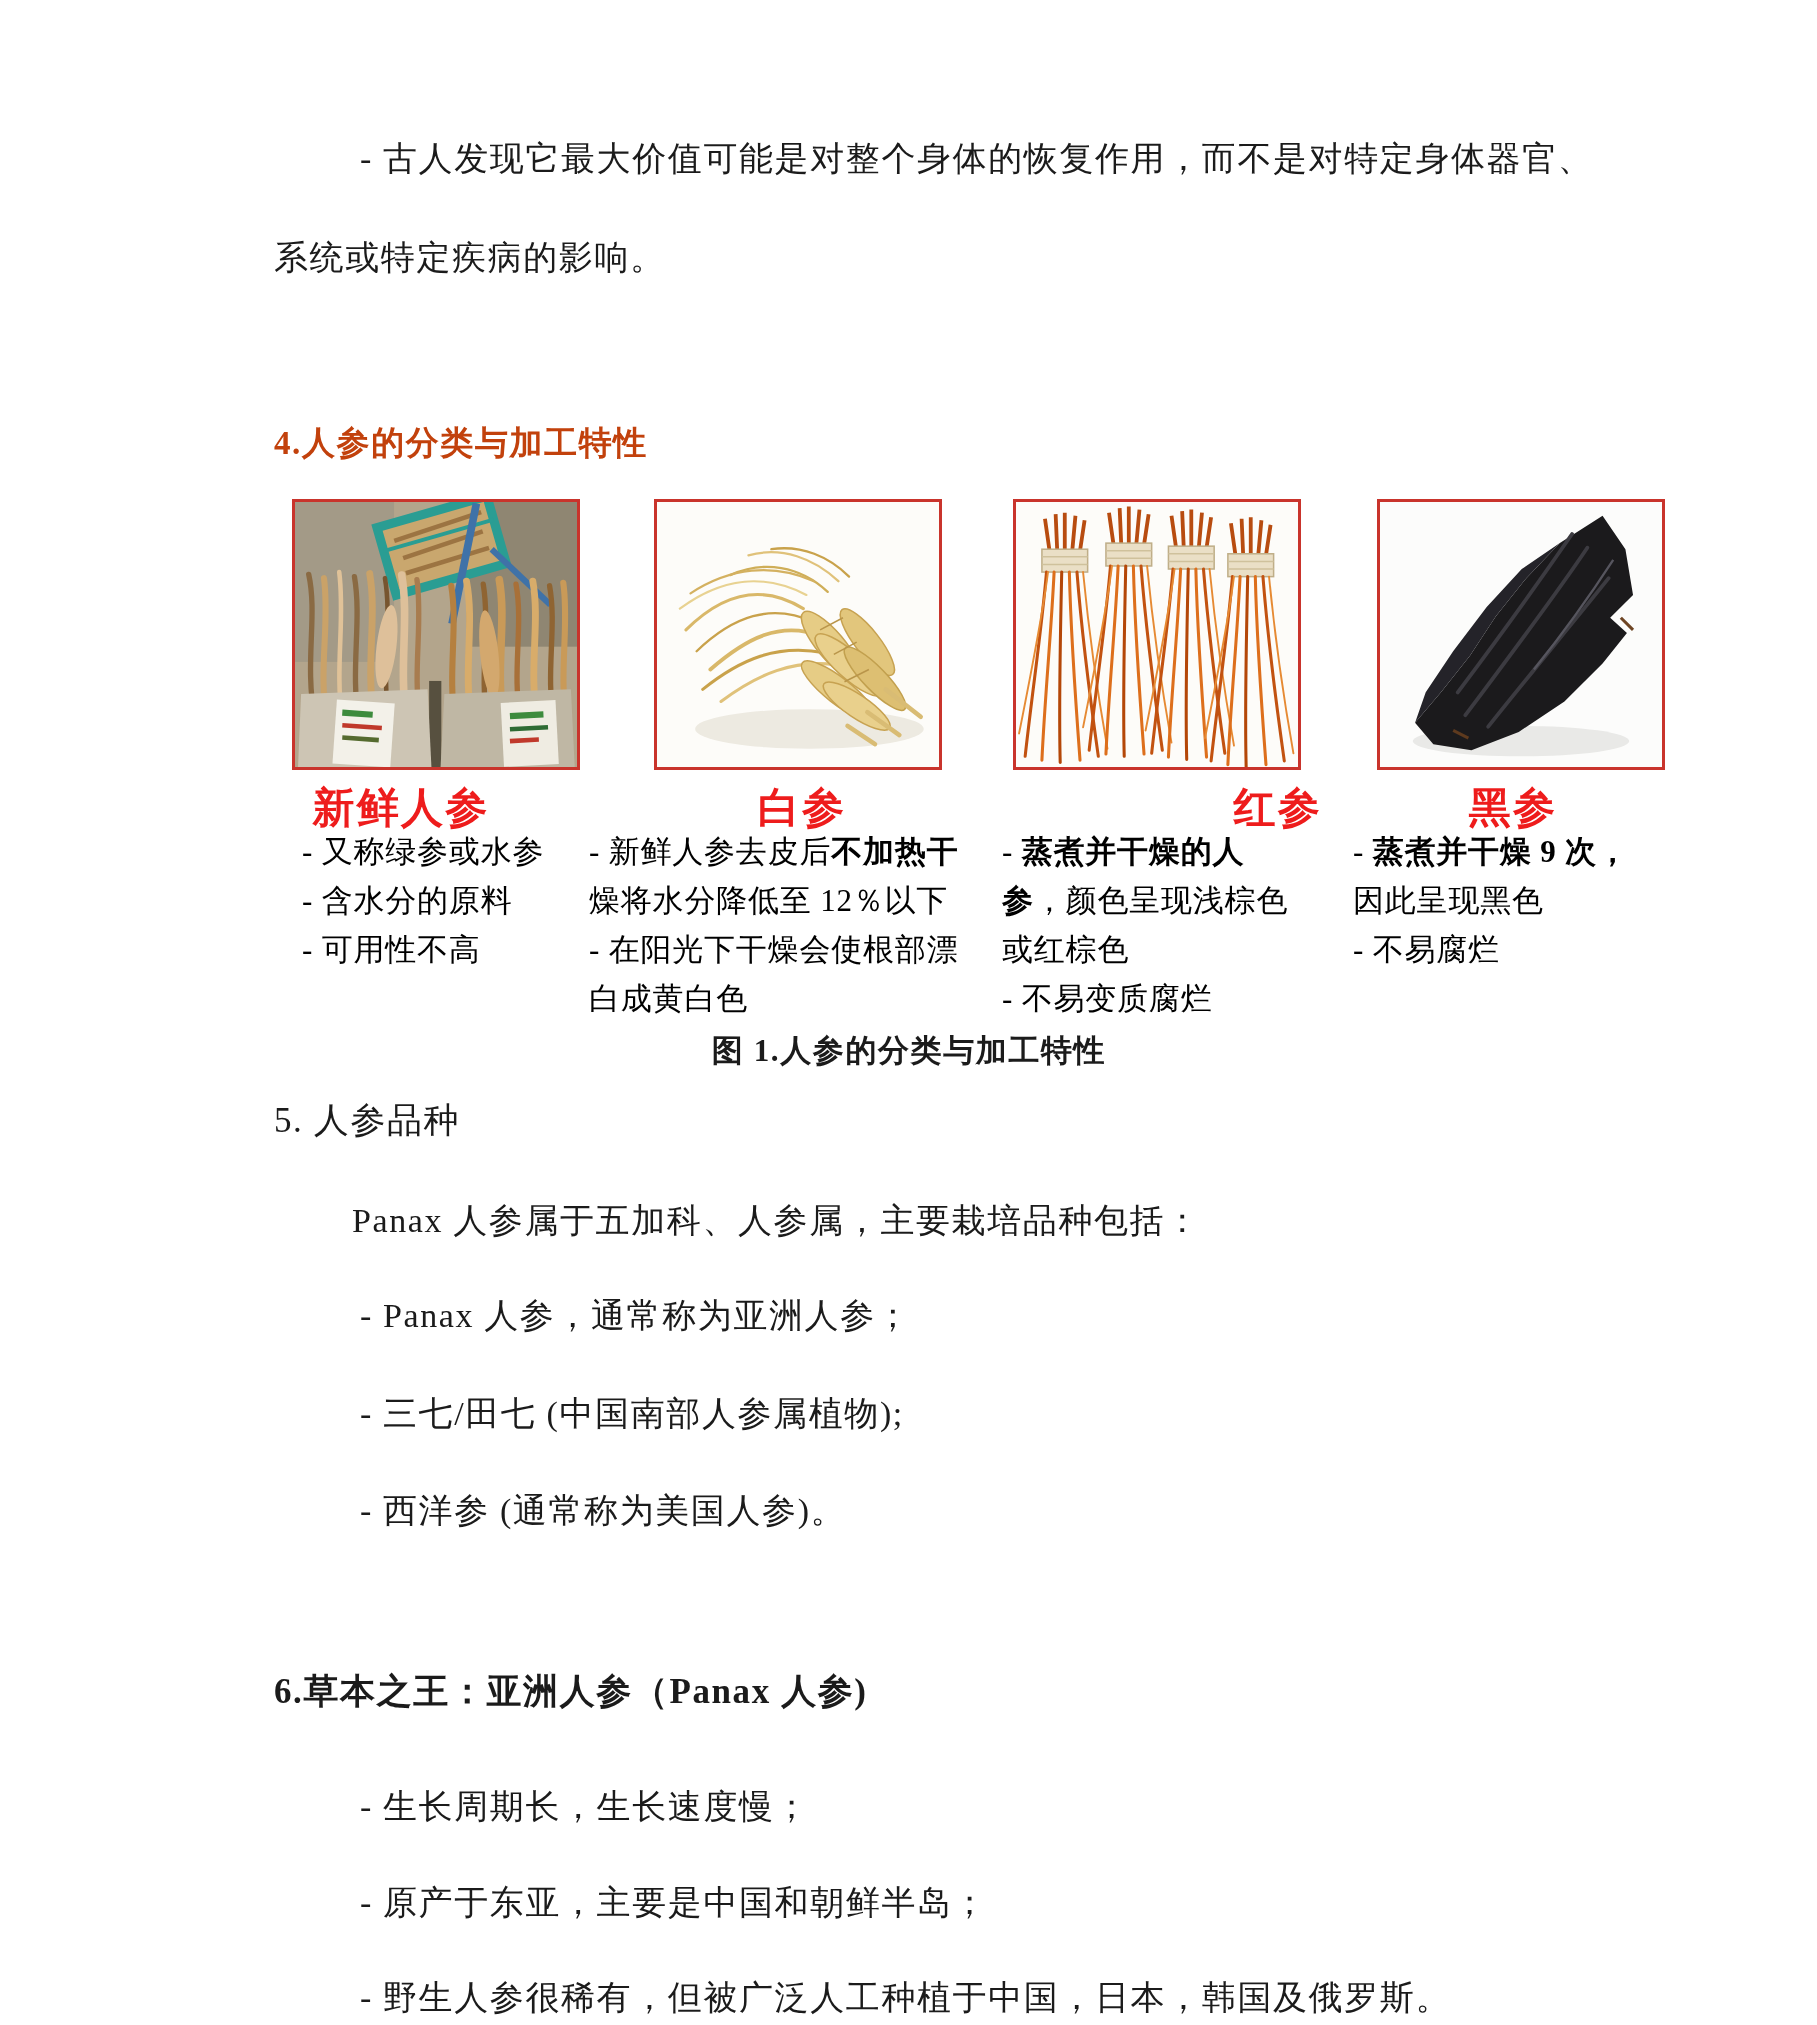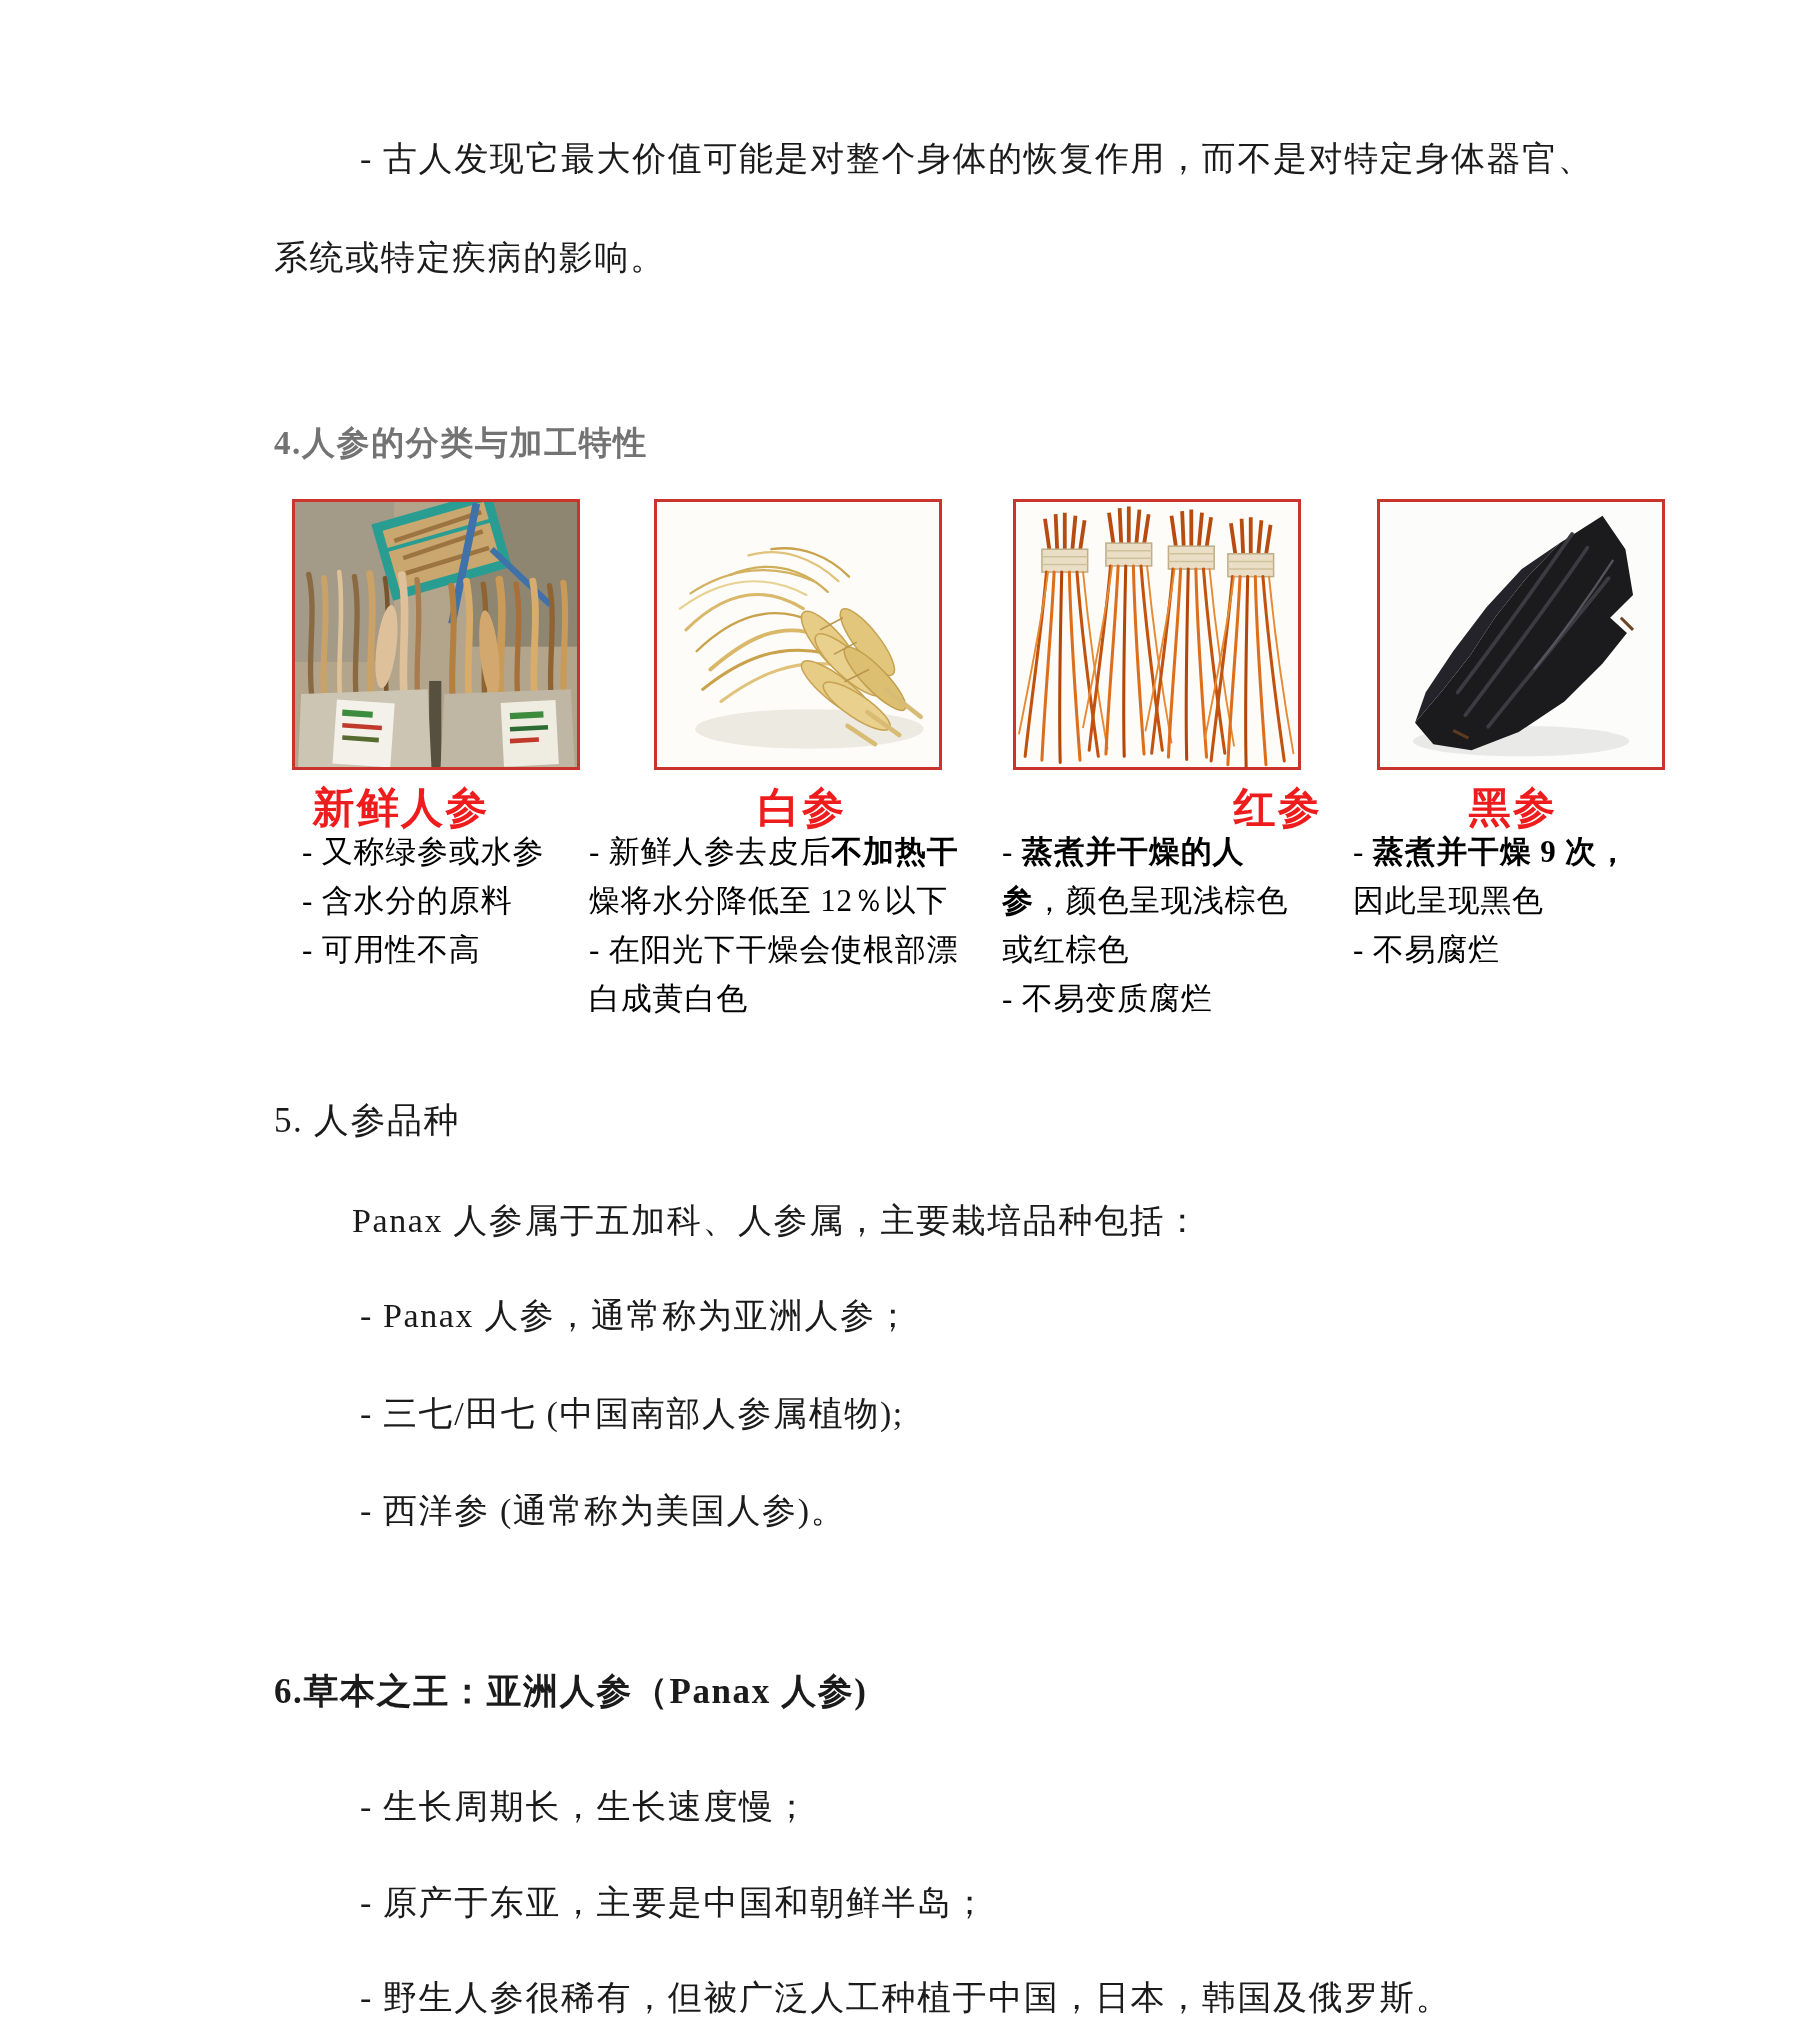--- a/index.html
+++ b/index.html
@@ -1,21 +1,21 @@
 <!DOCTYPE html>
 <html style="font-size:12.5px"><head>
 <meta charset="utf-8">
 <style>
   html,body{margin:0;padding:0;background:#ffffff;}
   .page{
     position:relative;width:1818px;height:2025px;background:#ffffff;overflow:hidden;
     font-family:"Liberation Serif","DejaVu Serif",serif;color:#1b1b1b;
   }
   .line{position:absolute;font-size:34px;letter-spacing:1.6px;white-space:nowrap;color:#1b1b1b;}
-  .red-heading{position:absolute;font-size:33px;font-weight:bold;color:#737373;letter-spacing:1.6px;white-space:nowrap;}
+  .red-heading{position:absolute;font-size:33px;font-weight:bold;color:#c2410c;letter-spacing:1.6px;white-space:nowrap;}
   .bold{font-weight:bold;}
   .photo{position:absolute;width:288px;height:271px;border:3.1px solid #c9342c;box-sizing:border-box;background:#fff;}
   .photo svg{display:block;width:100%;height:100%;}
   .fig-caption{position:absolute;width:288px;text-align:center;font-size:42px;font-weight:bold;color:#ee1c1c;letter-spacing:2.3px;white-space:nowrap;}
   .fig-text{position:absolute;font-size:31px;line-height:49px;letter-spacing:0.8px;color:#000000;}
   .fig-line{white-space:nowrap;}
   .fig-text .b{font-weight:bold;margin-top:13px;}
   .caption-center{position:absolute;left:0;width:1818px;text-align:center;font-size:31px;font-weight:bold;letter-spacing:1.6px;}
 </style>
 </head>
@@ -170,20 +170,21 @@
     <div class="fig-line"><span>或红棕色</span></div>
     <div class="fig-line"><span>- 不易变质腐烂</span></div>
   </div>
 
   <div class="fig-text" style="left:1353px;top:827px;">
     <div class="fig-line"><span>- </span><span class="b">蒸煮并干燥 9 次，</span></div>
     <div class="fig-line"><span>因此呈现黑色</span></div>
     <div class="fig-line"><span>- 不易腐烂</span></div>
   </div>
 
+  <div class="caption-center" style="top:1030px;">图 1.人参的分类与加工特性</div>
 
   <div class="line" style="top:1097px;left:274px;font-size:35px;">5. 人参品种</div>
   <div class="line" style="top:1198px;left:352px;">Panax 人参属于五加科、人参属，主要栽培品种包括：</div>
   <div class="line" style="top:1293px;left:360px;">- Panax 人参，通常称为亚洲人参；</div>
   <div class="line" style="top:1391px;left:360px;">- 三七/田七 (中国南部人参属植物);</div>
   <div class="line" style="top:1488px;left:360px;">- 西洋参 (通常称为美国人参)。</div>
 
   <div class="line bold" style="top:1668px;left:274px;font-size:35px;">6.草本之王：亚洲人参（Panax 人参)</div>
   <div class="line" style="top:1784px;left:360px;">- 生长周期长，生长速度慢；</div>
   <div class="line" style="top:1880px;left:360px;">- 原产于东亚，主要是中国和朝鲜半岛；</div>

